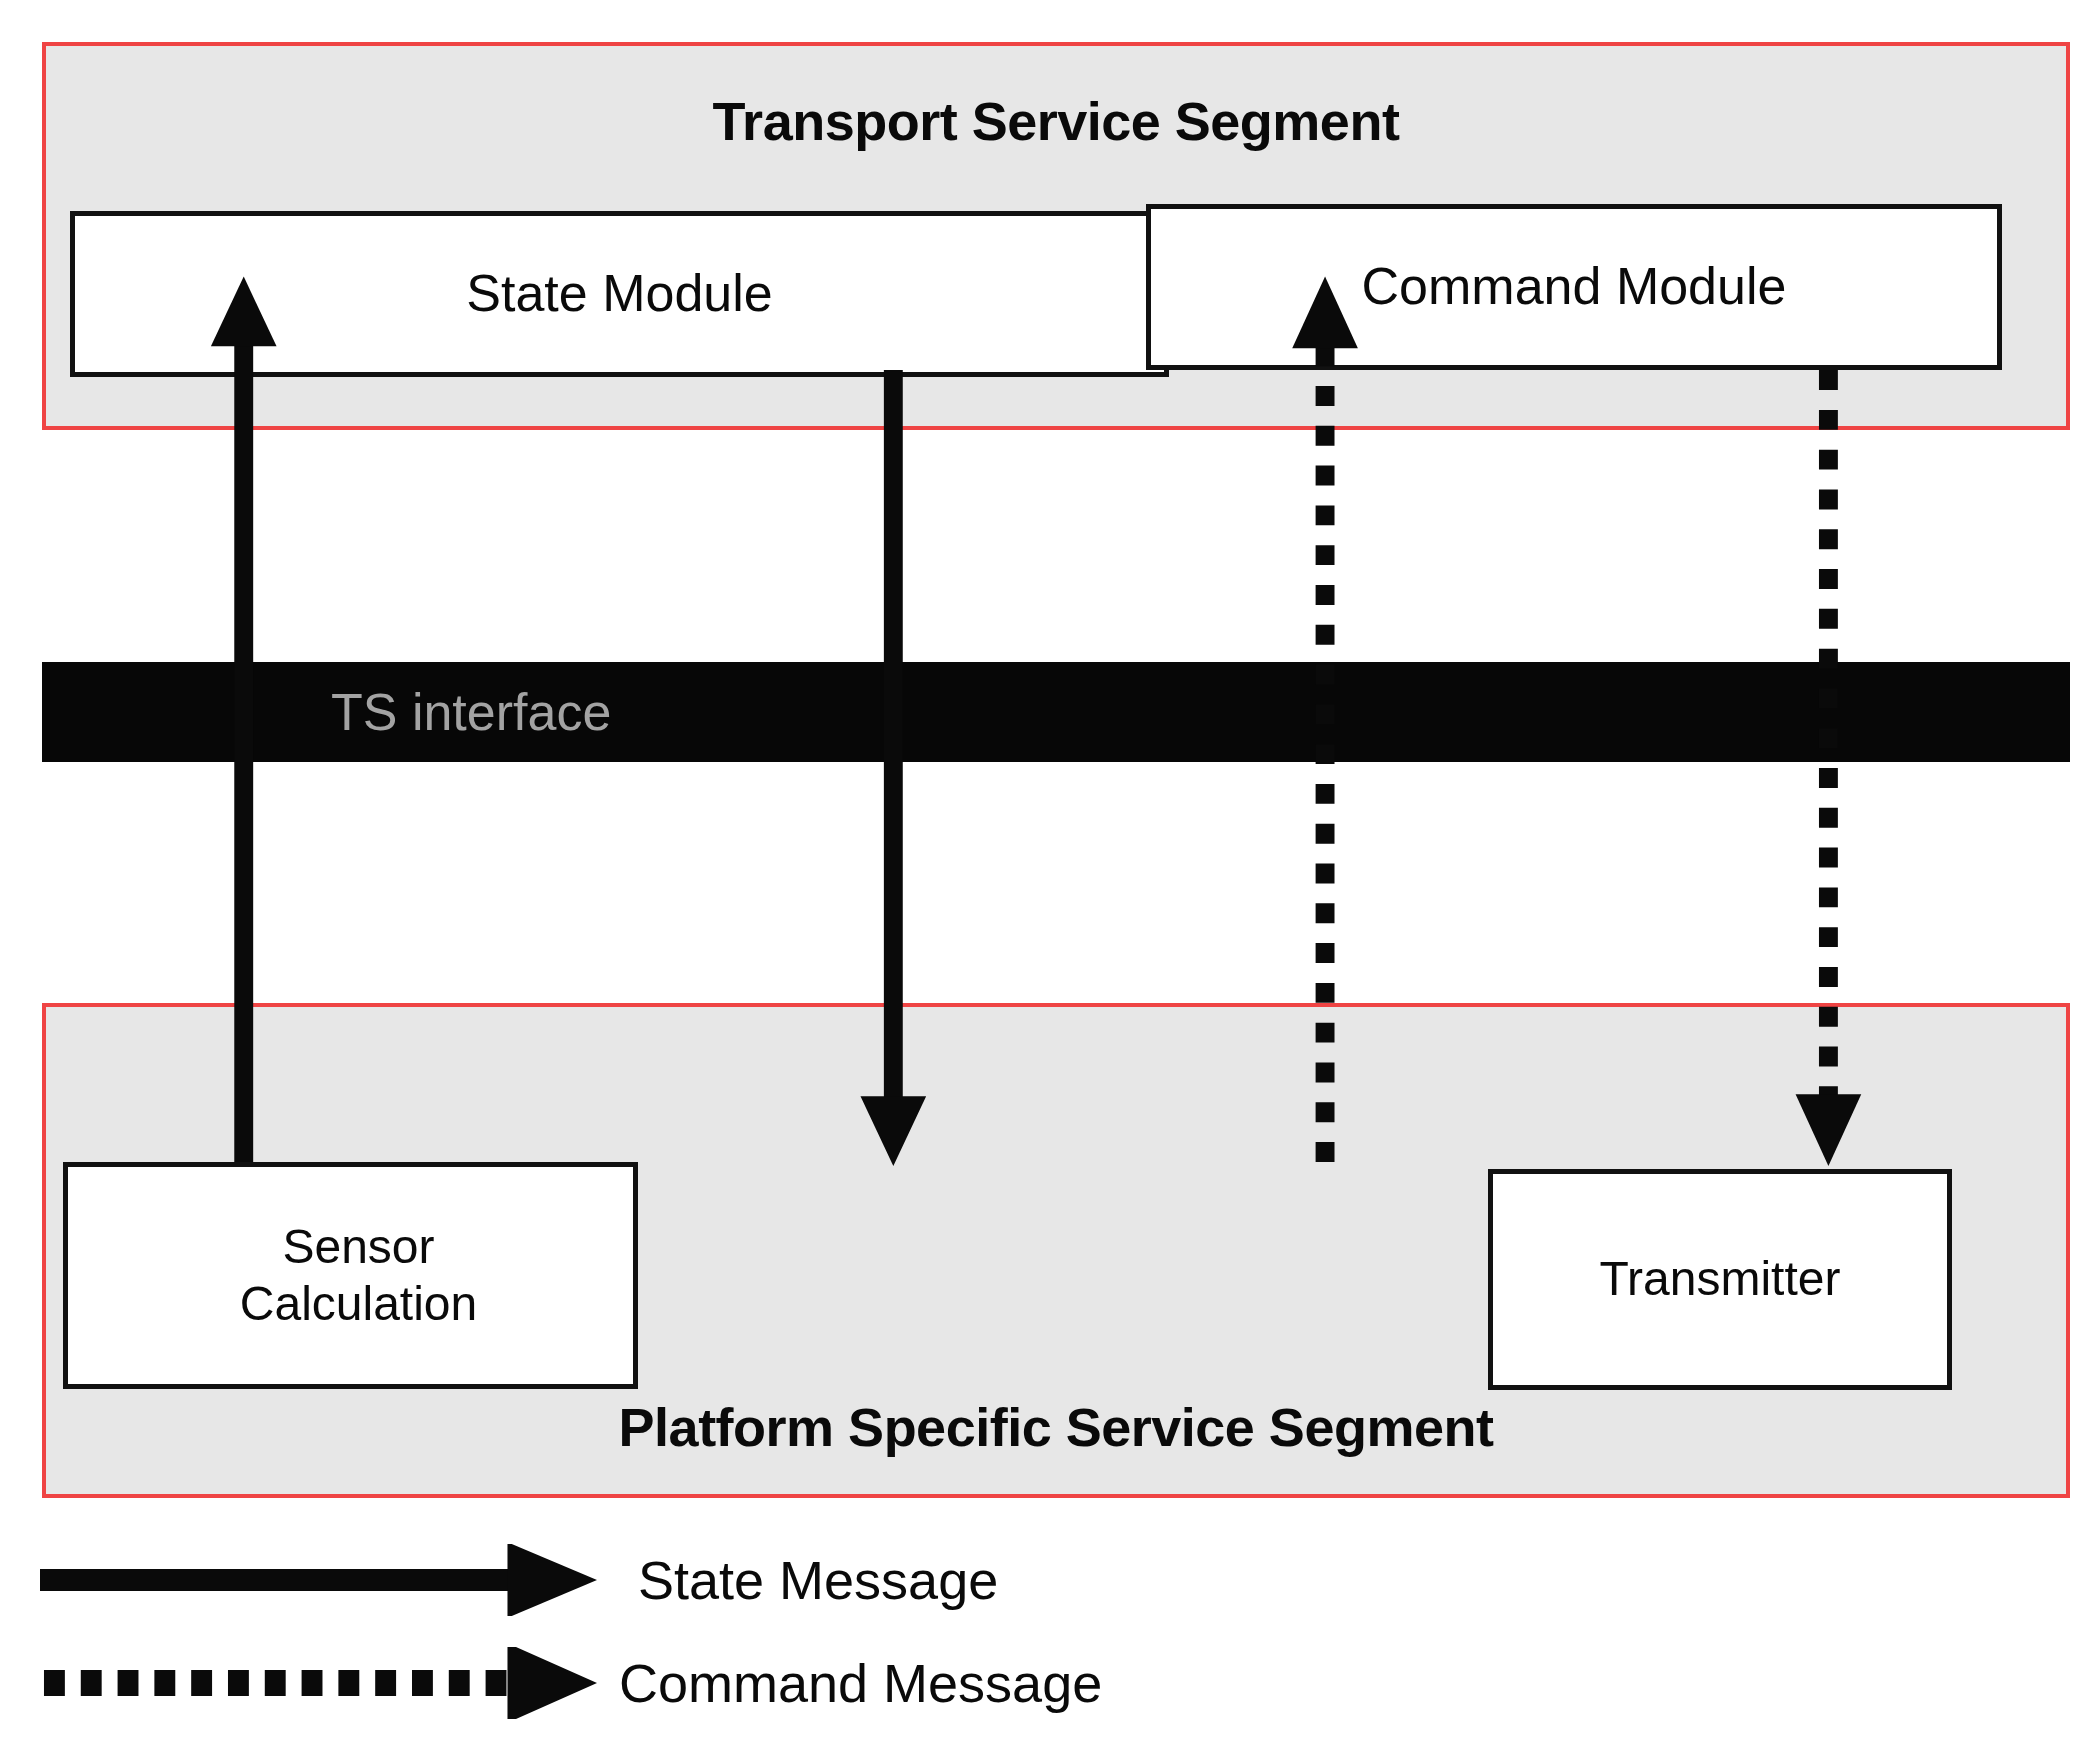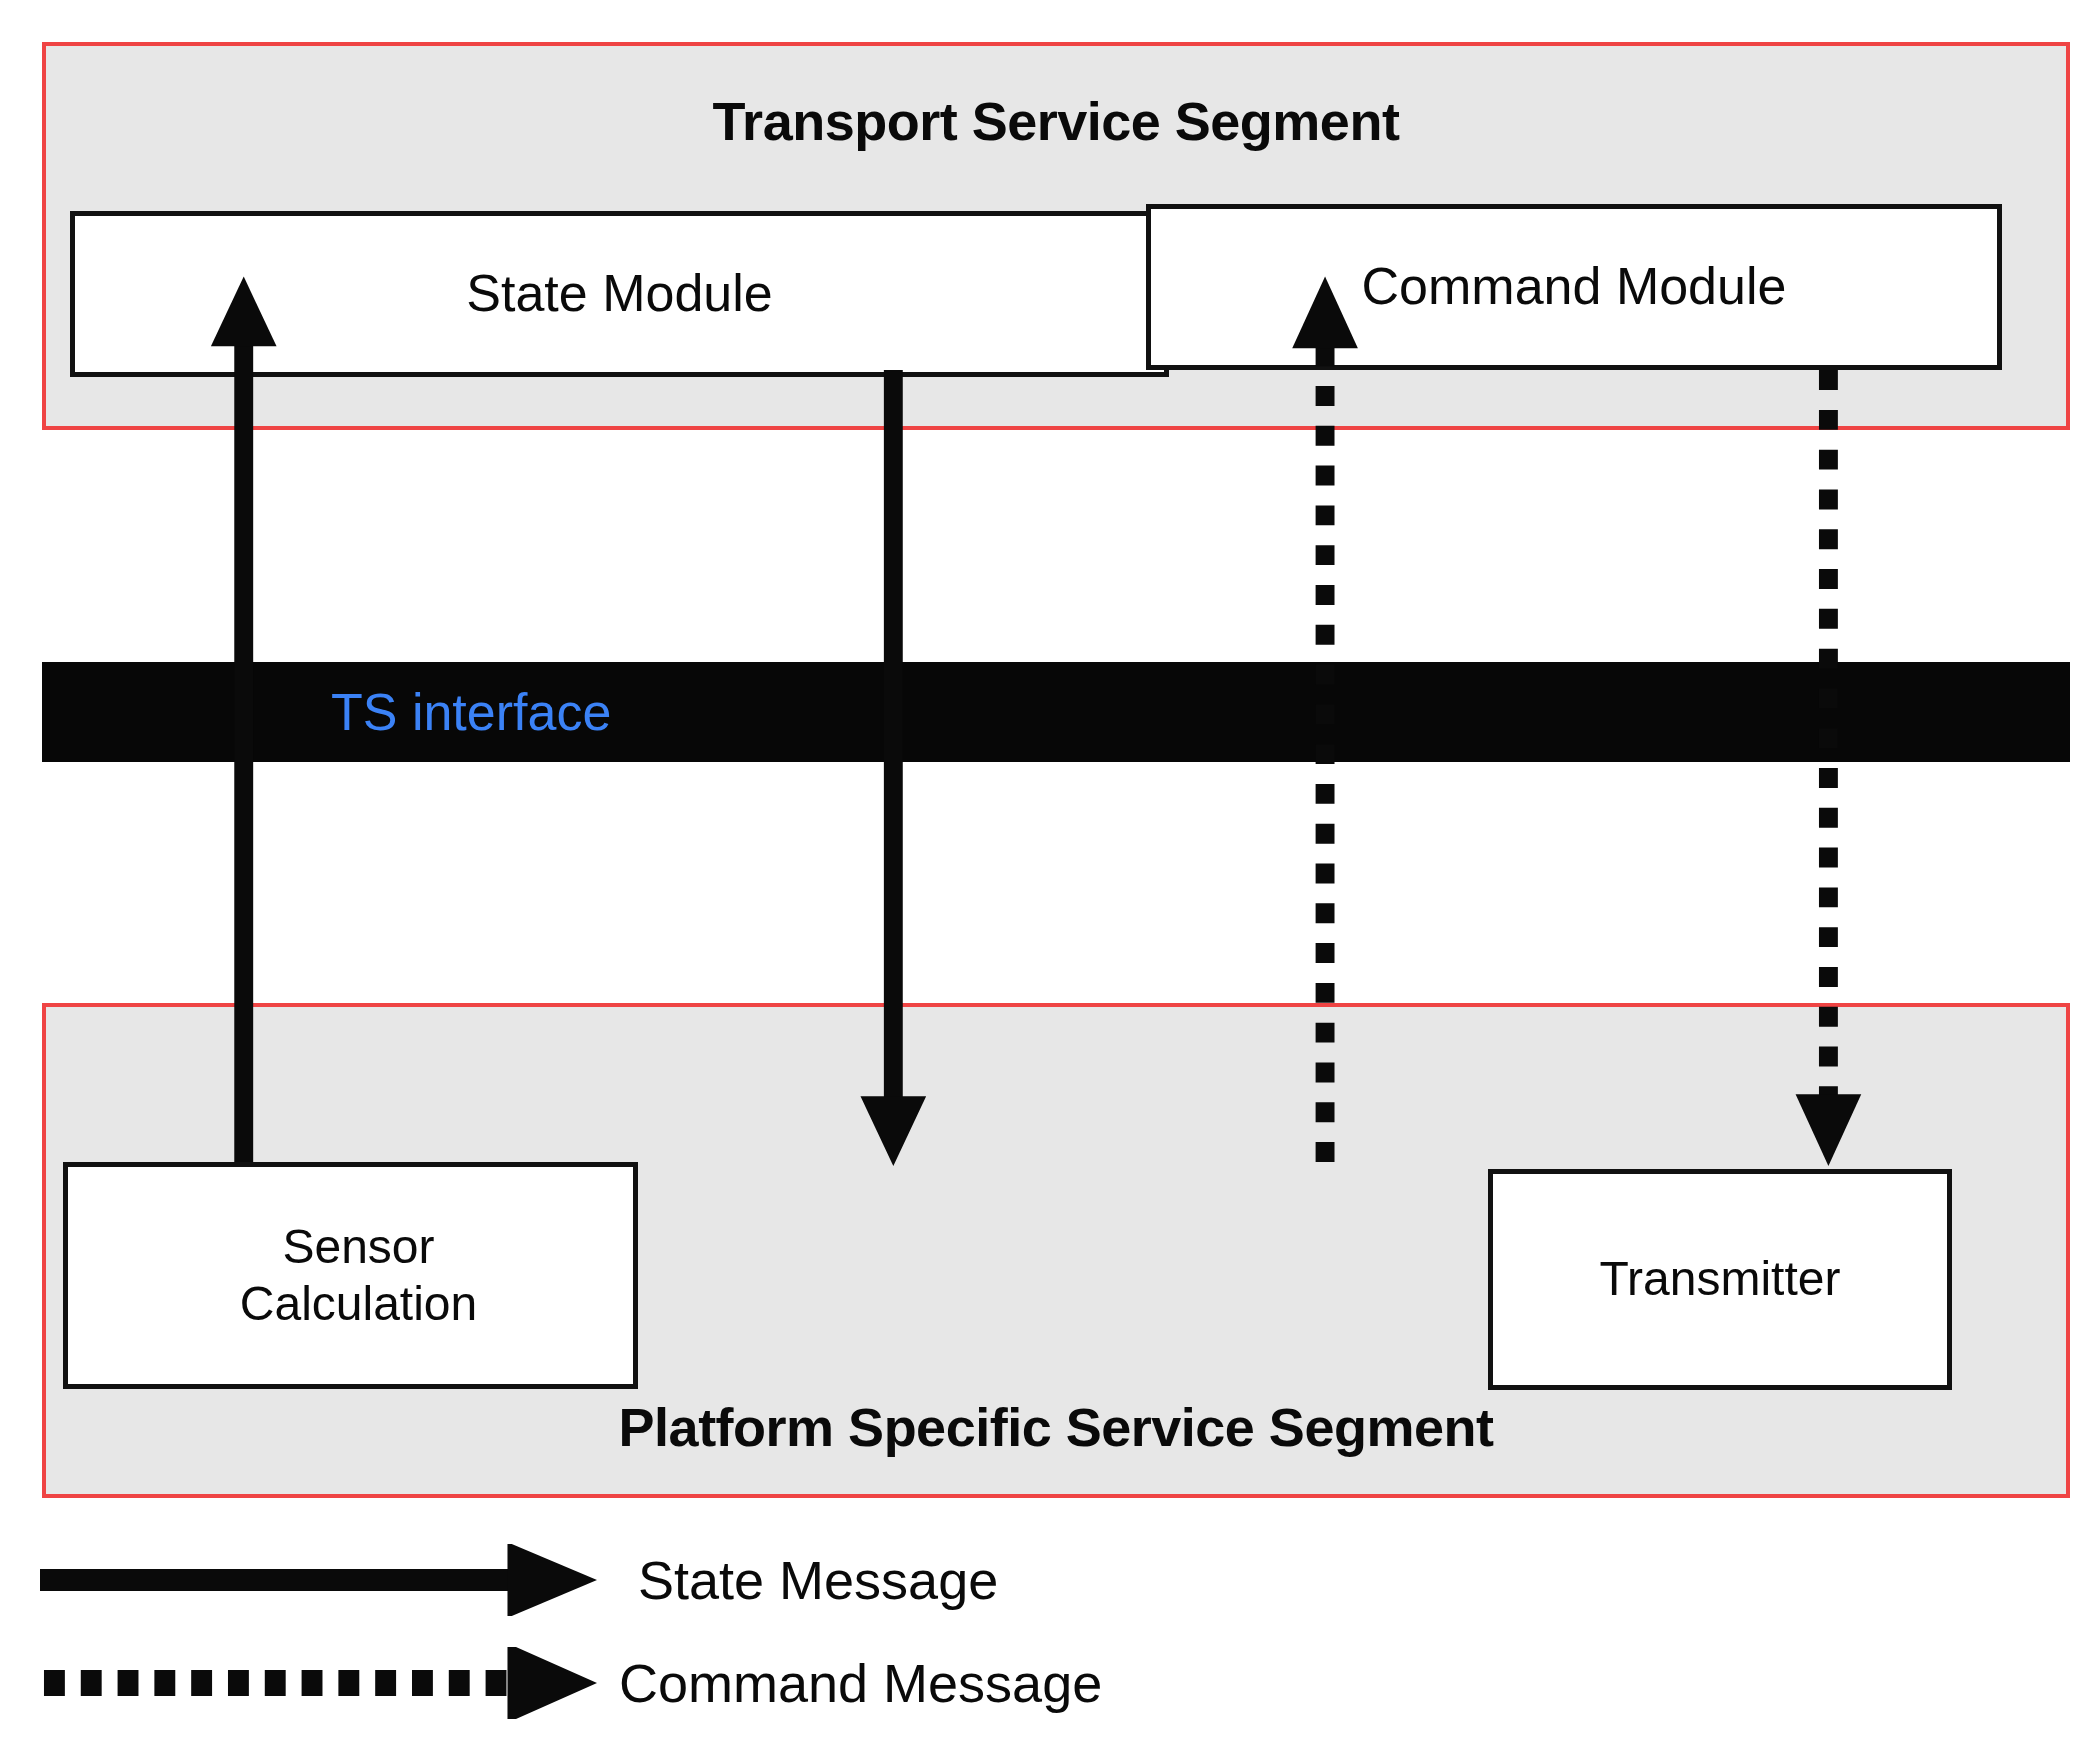--- a/index.html
+++ b/index.html
@@ -54,21 +54,21 @@
 
   
   #ts-bar{
     position:absolute;
     left:42px;top:662px;width:2028px;height:100px;
     background:#070707;
   }
   #ts-bar-label{
     position:absolute;
     left:289px;top:50%;transform:translateY(-50%);
-    color:#3b82f6;
+    color:#a3a3a3;
     font-size:52px;
     white-space:nowrap;
   }
 
   
   #wires{position:absolute;left:0;top:0;width:2099px;height:1741px;}
 
   
   .legend-row{
     position:absolute;

